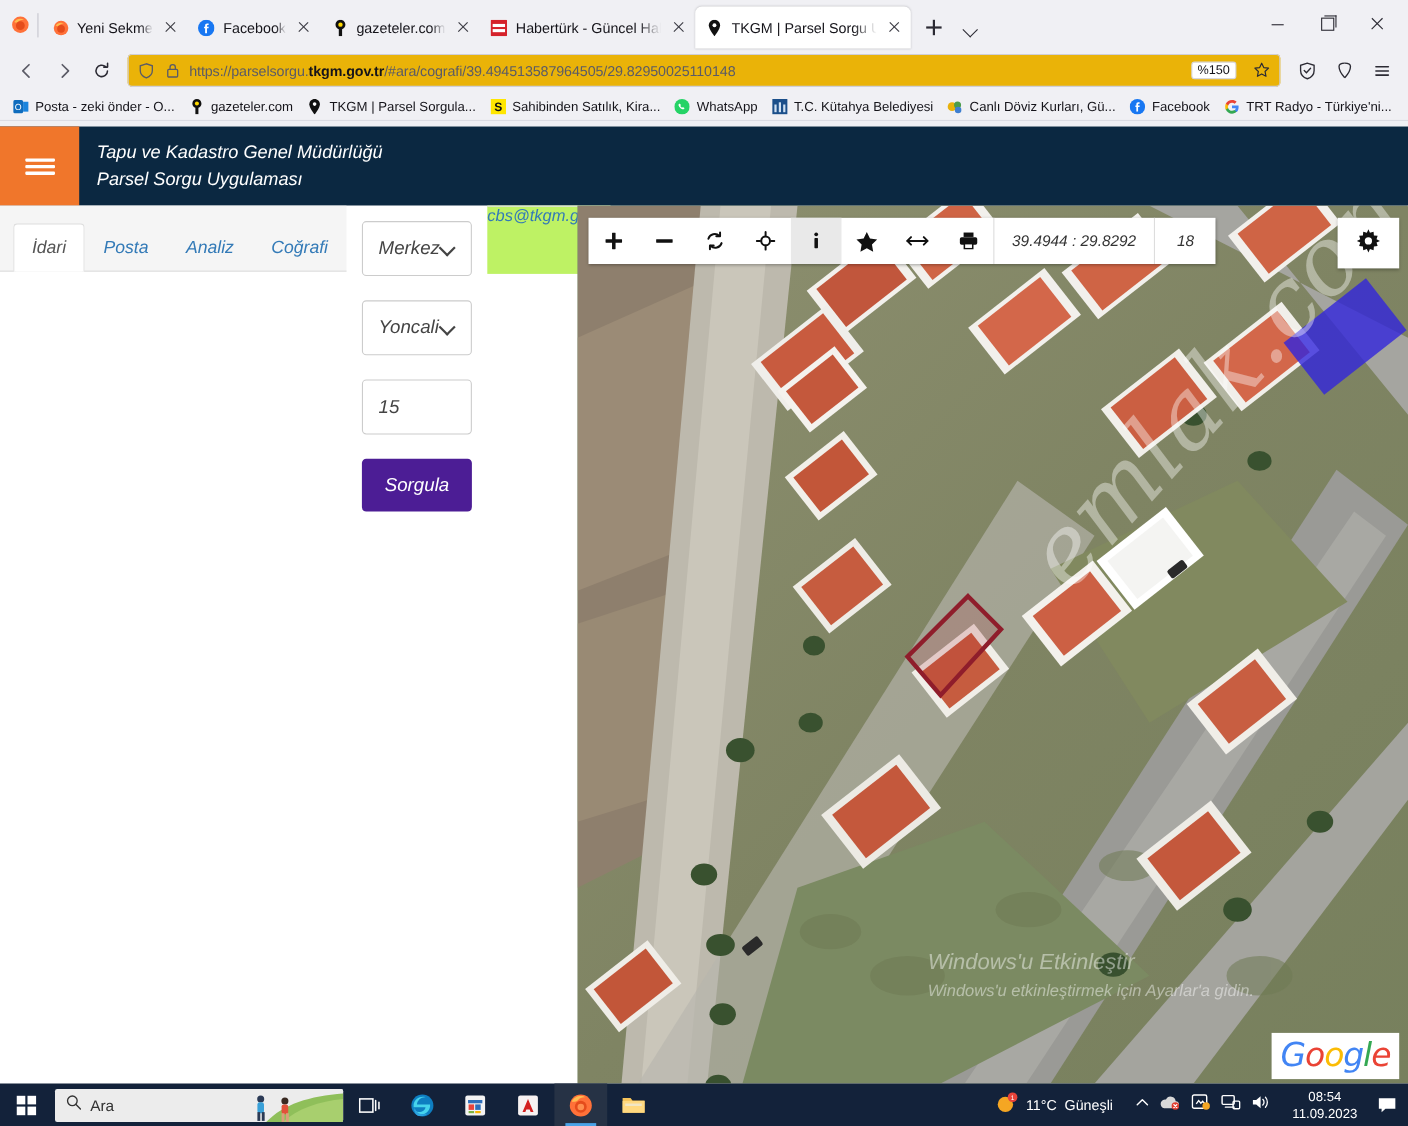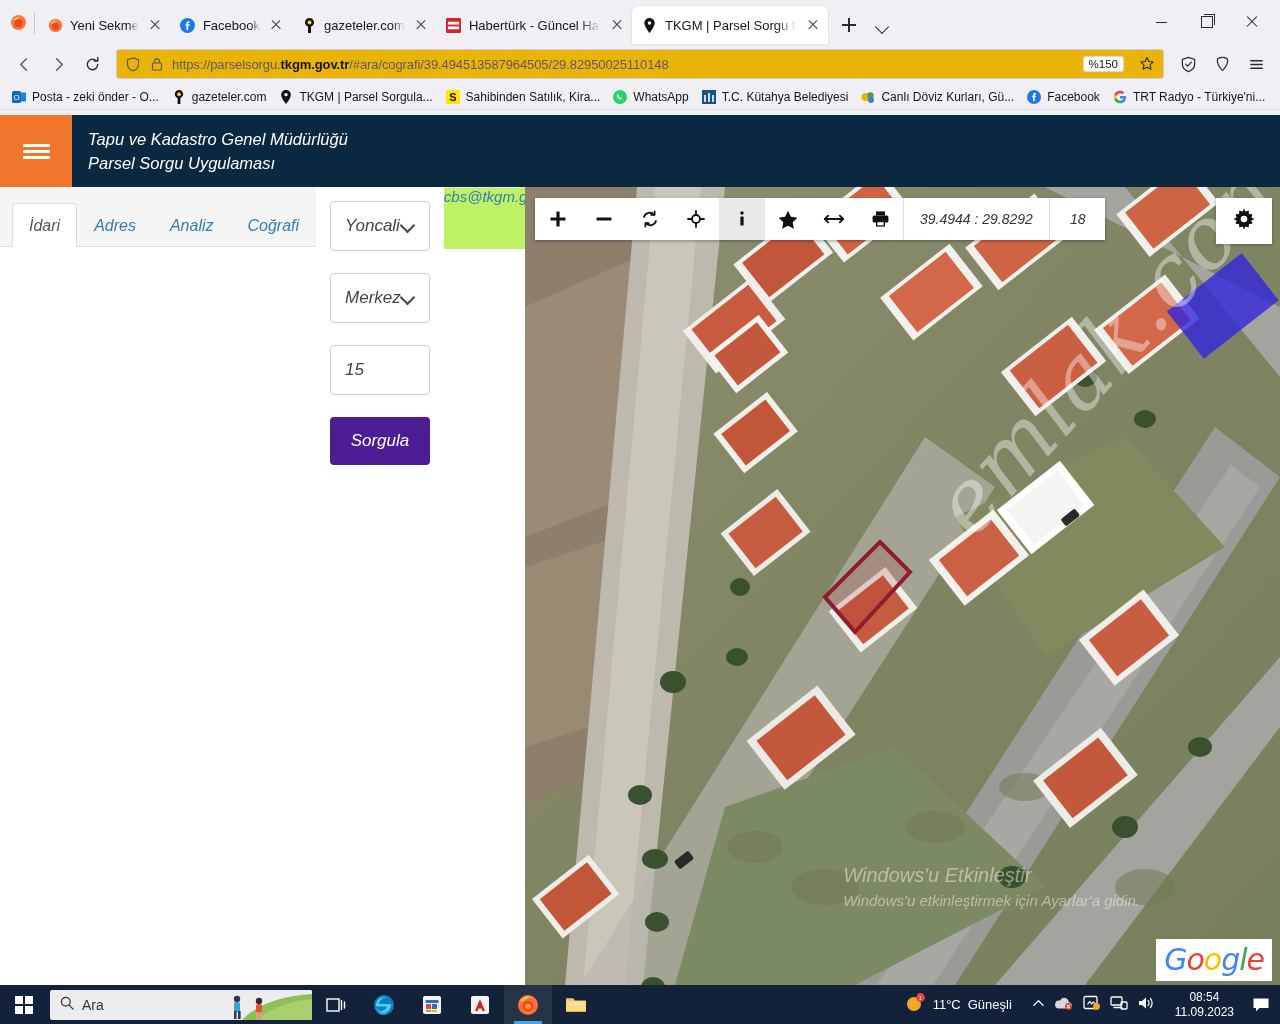--- a/index.html
+++ b/index.html
@@ -448,32 +448,32 @@
       <div class="l1">Tapu ve Kadastro Genel Müdürlüğü</div>
       <div class="l2">Parsel Sorgu Uygulaması</div>
     </div>
   </div>
 
   <div class="body">
 
     <div class="sidebar">
       <div class="tabrow">
         <div class="stab active">İdari</div>
-        <div class="stab">Adres</div>
+        <div class="stab">Posta</div>
         <div class="stab">Analiz</div>
         <div class="stab">Coğrafi</div>
       </div>
 
       <div class="form">
         <div class="field">
+          <span>Merkez</span>
+          <span class="caret"></span>
+        </div>
+        <div class="field">
           <span>Yoncali</span>
-          <span class="caret"></span>
-        </div>
-        <div class="field">
-          <span>Merkez</span>
           <span class="caret"></span>
         </div>
         <div class="field">
           <span>15</span>
         </div>
         <div class="btn-sorgula">Sorgula</div>
       </div>
 
       <div class="footer">
         <a href="#">cbs@tkgm.gov.tr</a>

